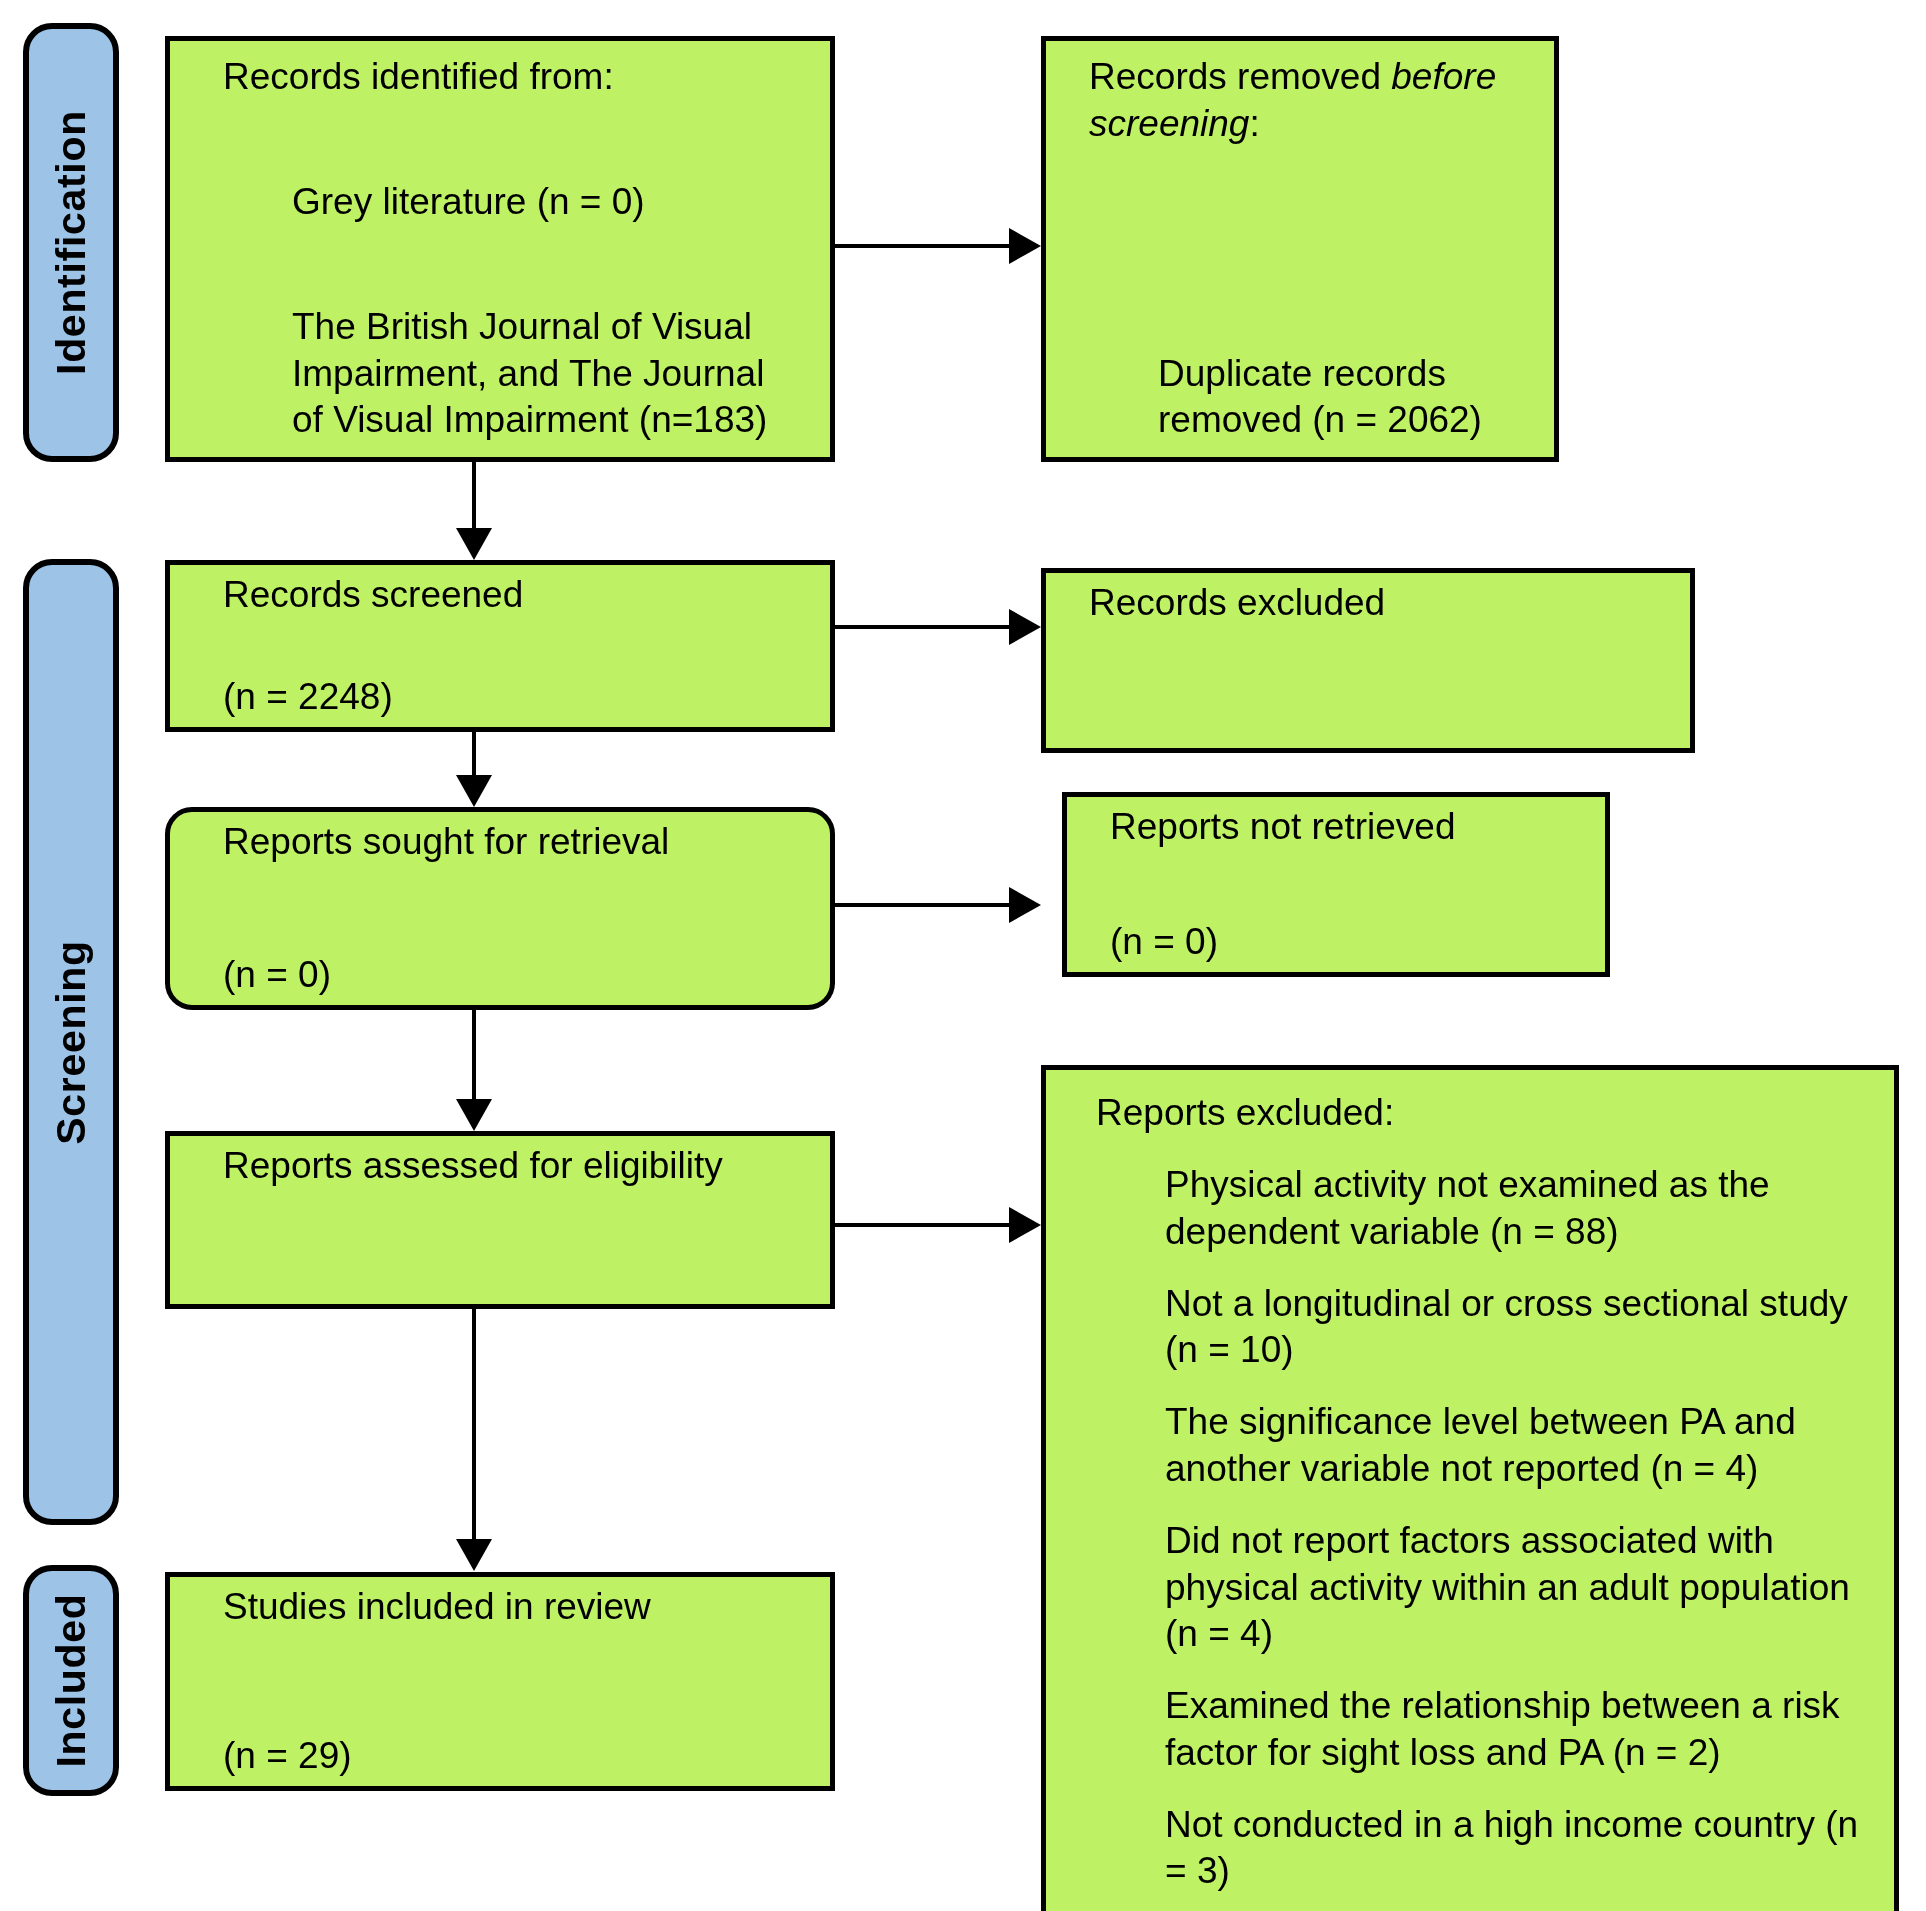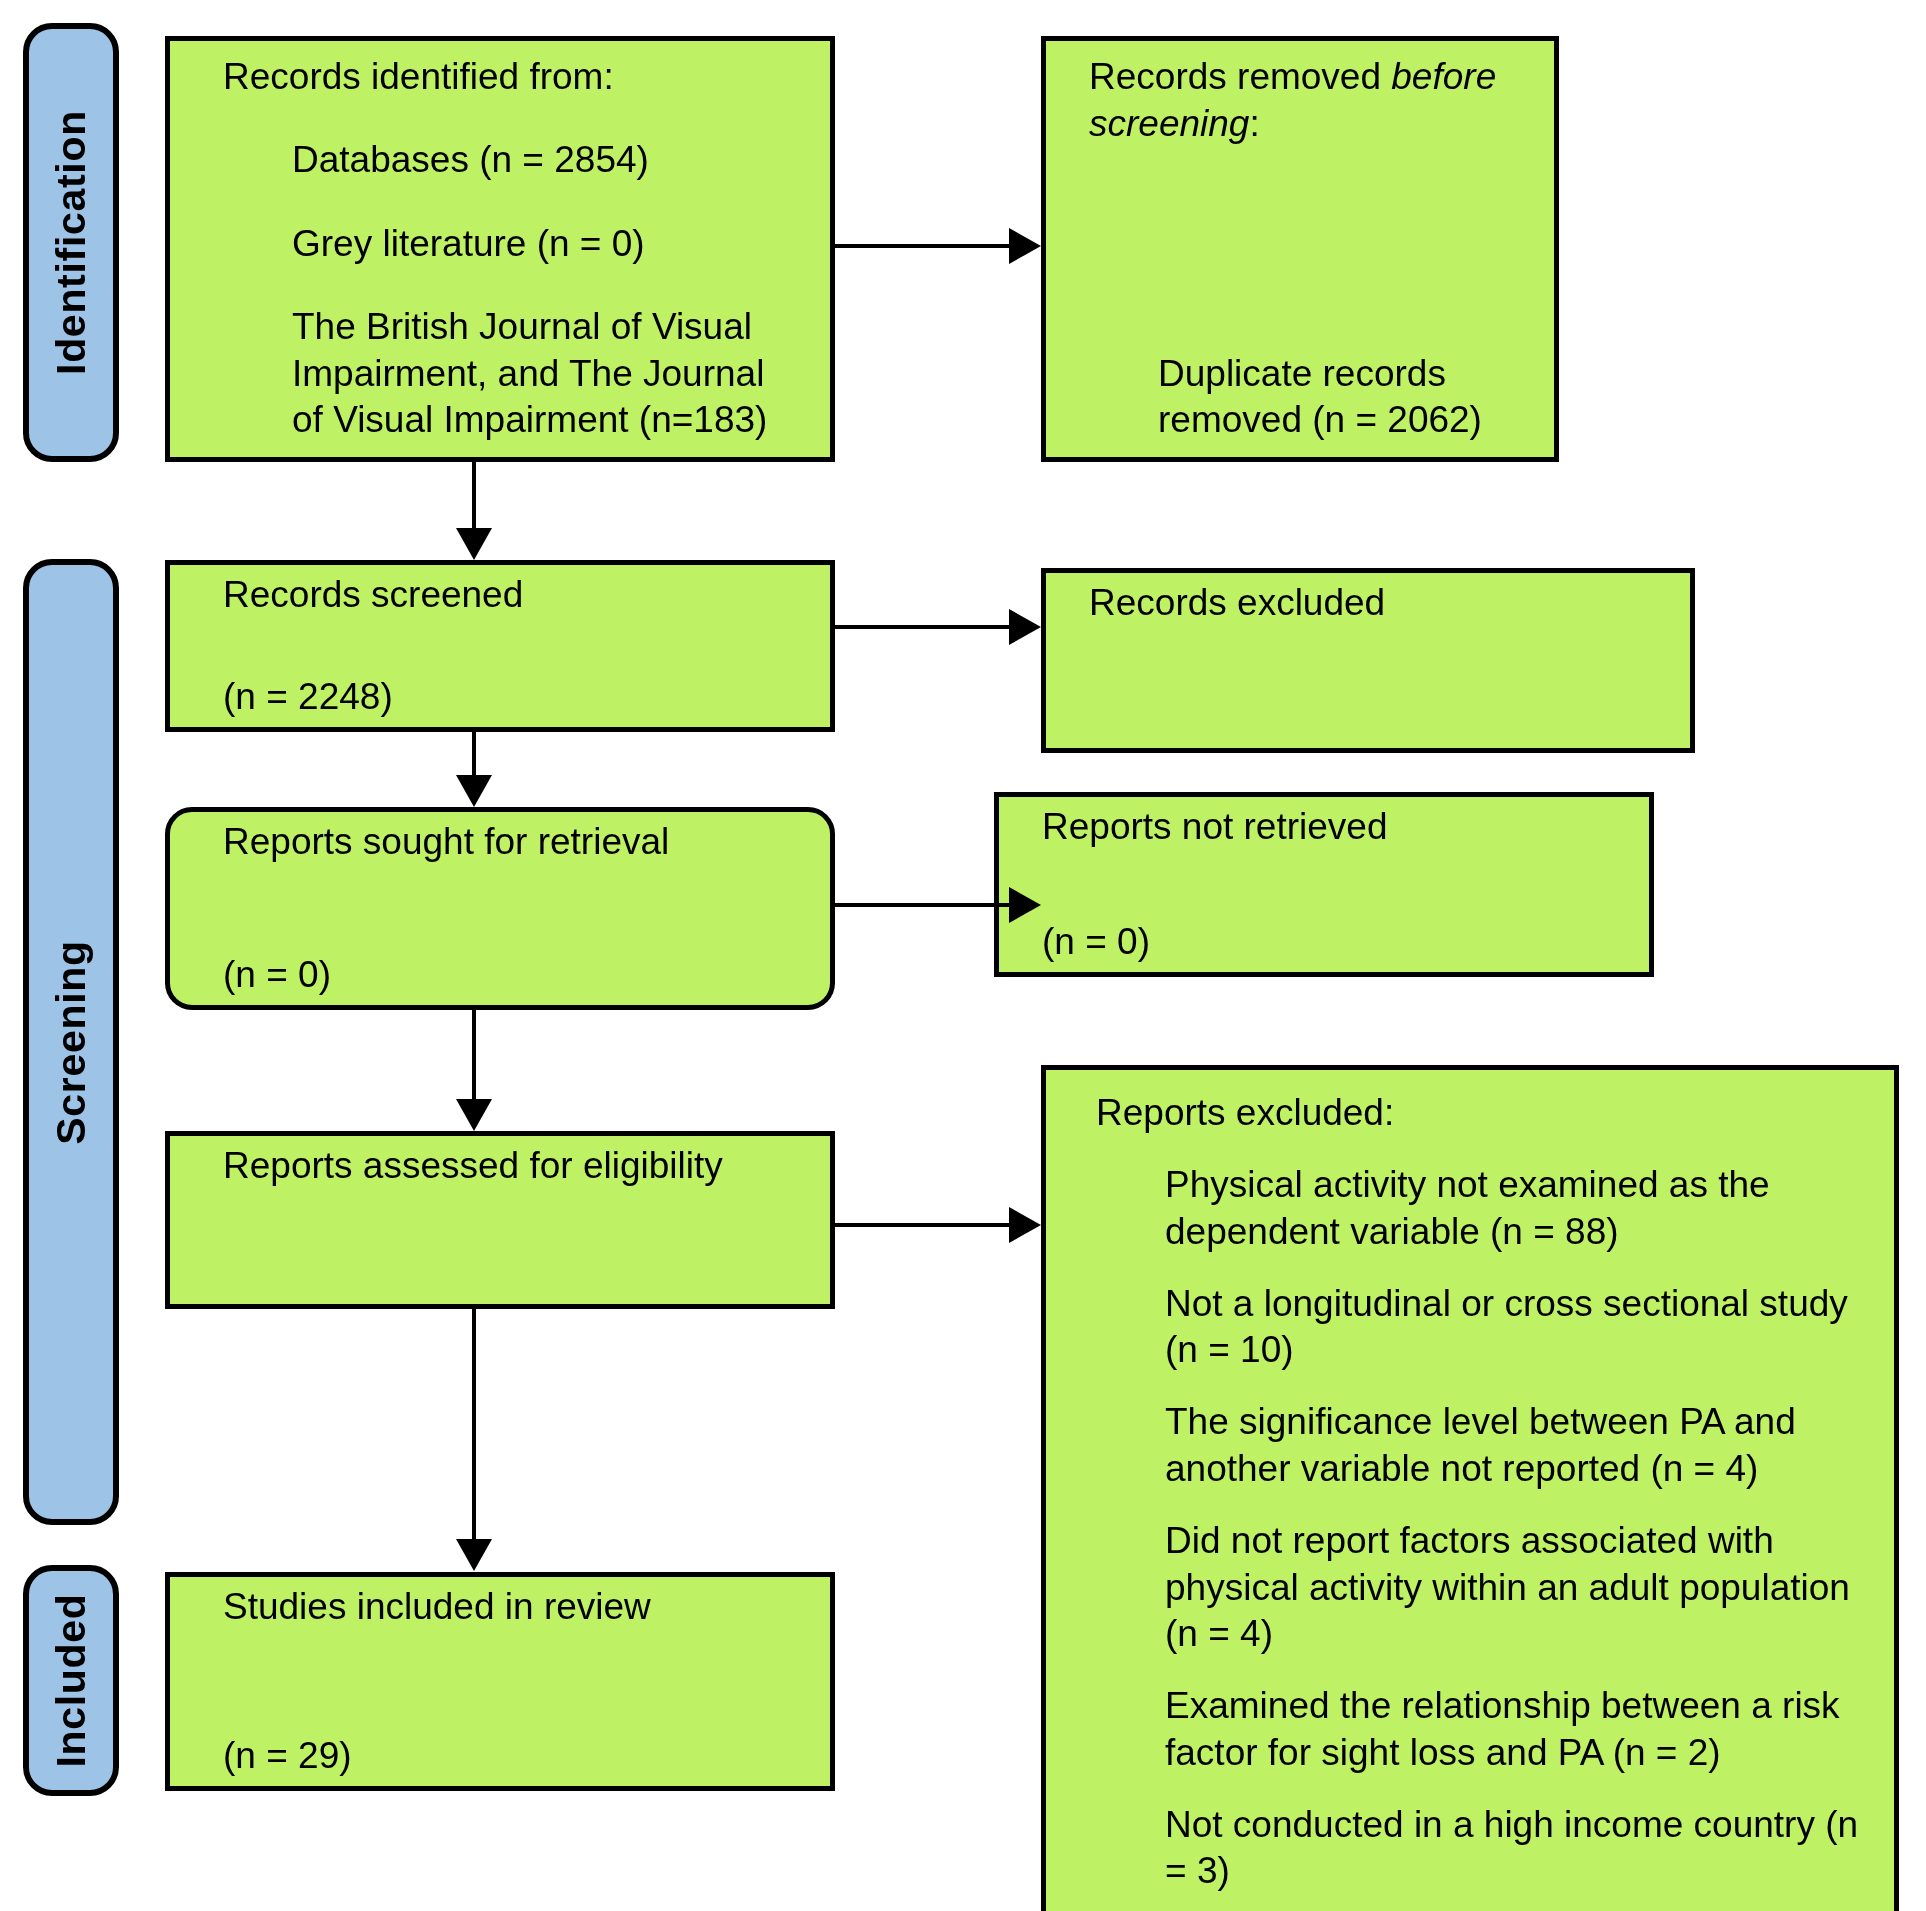--- a/index.html
+++ b/index.html
@@ -69,21 +69,20 @@
   </div>
   <div class="bar" style="left:23px;top:559px;width:96px;height:966px;">
     <span>Screening</span>
   </div>
   <div class="bar" style="left:23px;top:1565px;width:96px;height:231px;">
     <span>Included</span>
   </div>
 
   <div class="box" style="left:165px;top:36px;width:670px;height:426px;padding:13.2px 40px 13.2px 53px;">
     <div>Records identified from:</div>
-    <div class="indent">Databases (n = 2854)</div>
     <div class="indent">Grey literature  (n = 0)</div>
     <div class="indent">The British Journal of Visual Impairment, and The Journal of Visual Impairment (n=183)</div>
   </div>
 
   <div class="box" style="left:1041px;top:36px;width:518px;height:426px;padding:13.2px 26.4px 13.2px 43px;">
     <div>
       <span>Records removed </span><span class="ital">before screening</span><span>:</span>
     </div>
     <div class="indent">Duplicate records removed (n = 2062)</div>
   </div>
@@ -95,21 +94,21 @@
 
   <div class="box" style="left:1041px;top:568px;width:654px;height:185px;padding:6.6px 26.4px 6.6px 43px;gap:36px;">
     <div>Records excluded</div>
   </div>
 
   <div class="box" style="left:165px;top:807px;width:670px;height:203px;padding:6.6px 26.4px 6.6px 53px;border-radius:27px;">
     <div>Reports sought for retrieval</div>
     <div>(n = 0)</div>
   </div>
 
-  <div class="box" style="left:994px;top:792px;width:660px;height:185px;padding:6.6px 26.4px 6.6px 43px;">
+  <div class="box" style="left:1062px;top:792px;width:548px;height:185px;padding:6.6px 26.4px 6.6px 43px;">
     <div>Reports not retrieved</div>
     <div>(n = 0)</div>
   </div>
 
   <div class="box" style="left:165px;top:1131px;width:670px;height:178px;padding:6.6px 26.4px 6.6px 53px;">
     <div>Reports assessed for eligibility</div>
   </div>
 
   <div class="box" style="left:1041px;top:1033px;width:858px;height:855px;padding:20px 30px 20px 50px;margin-top:32px;">
     <div>Reports excluded:</div>

